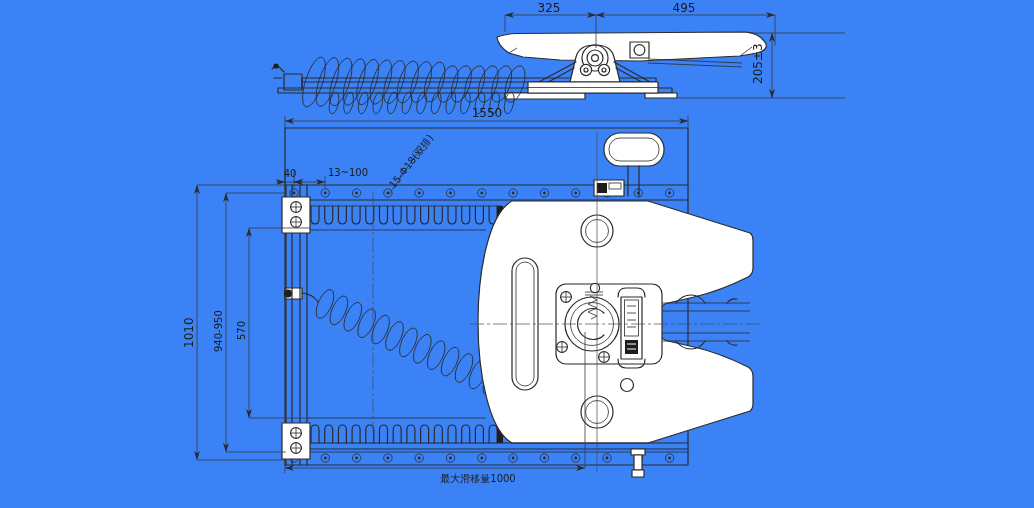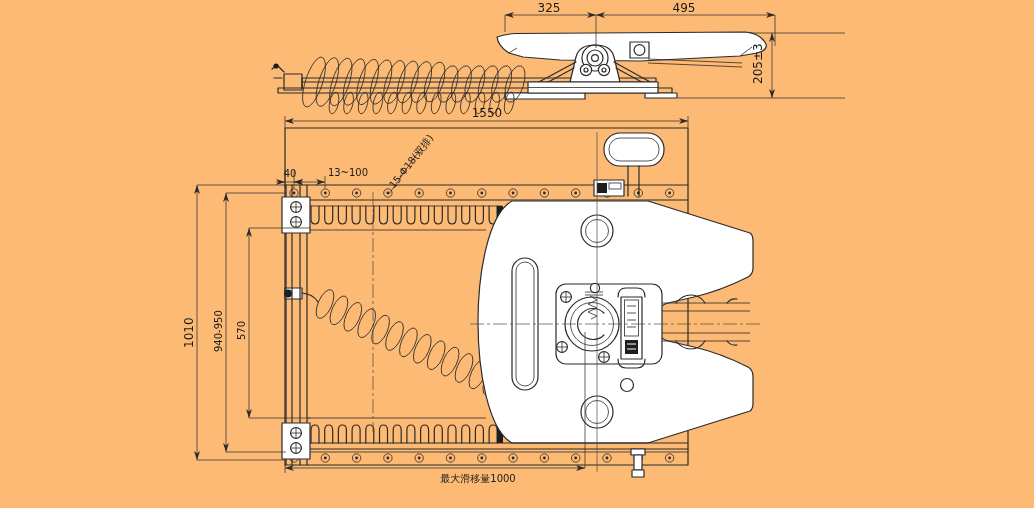--- a/index.html
+++ b/index.html
@@ -1,17 +1,17 @@
 <!DOCTYPE html>
 <html><head>
 <meta charset="utf-8">
 <style>
   html,body{margin:0;padding:0;background:#f4f4f4;}
   .canvas{
-    position:relative;width:1034px;height:508px;background:#fdba74;
+    position:relative;width:1034px;height:508px;background:#3b82f6;
     font-family:"DejaVu Sans", "Liberation Sans", sans-serif;
     overflow:hidden;
   }
   svg{display:block;}
   .obj{stroke:#2b2b2b;fill:none;stroke-width:1.2;stroke-linecap:round;stroke-linejoin:round;}
   .thin{stroke:#2b2b2b;fill:none;stroke-width:0.8;}
   .dim{stroke:#3a3a3a;fill:none;stroke-width:0.8;}
   .cl{stroke:#4a4a4a;fill:none;stroke-width:0.7;}
   .fillwhite{fill:#ffffff;}
   .dark{fill:#1d1d1d;stroke:none;}

